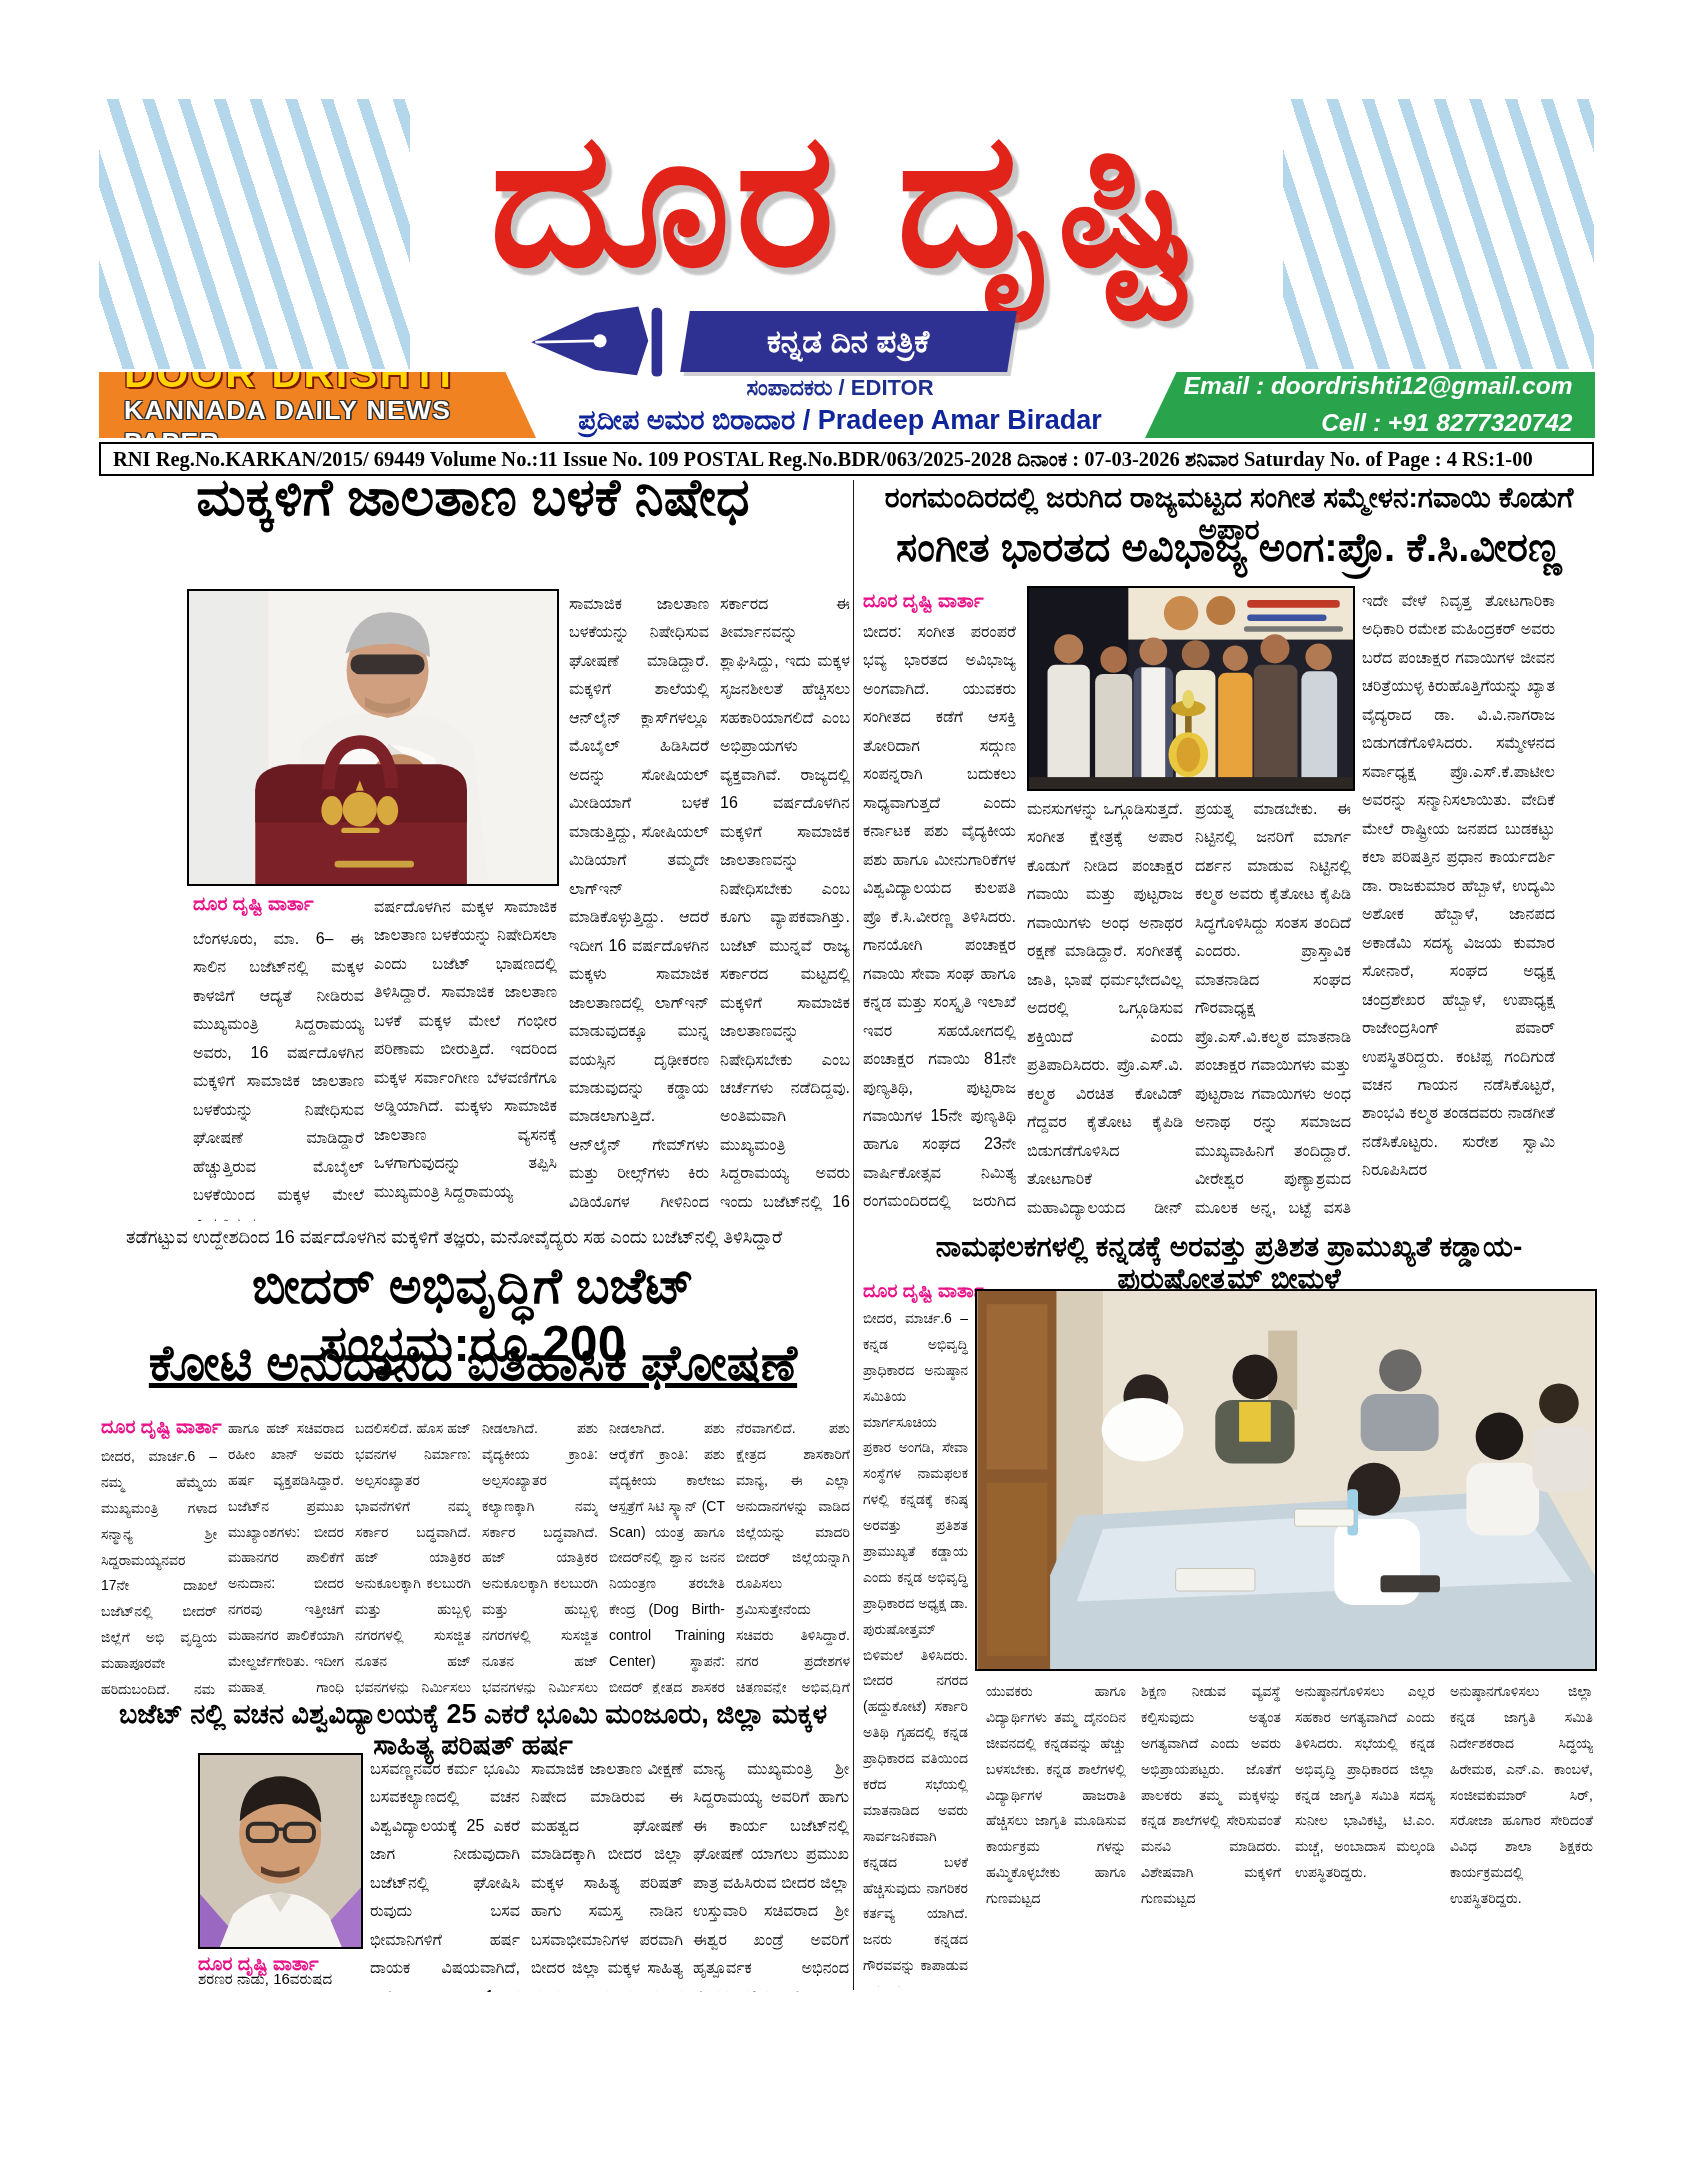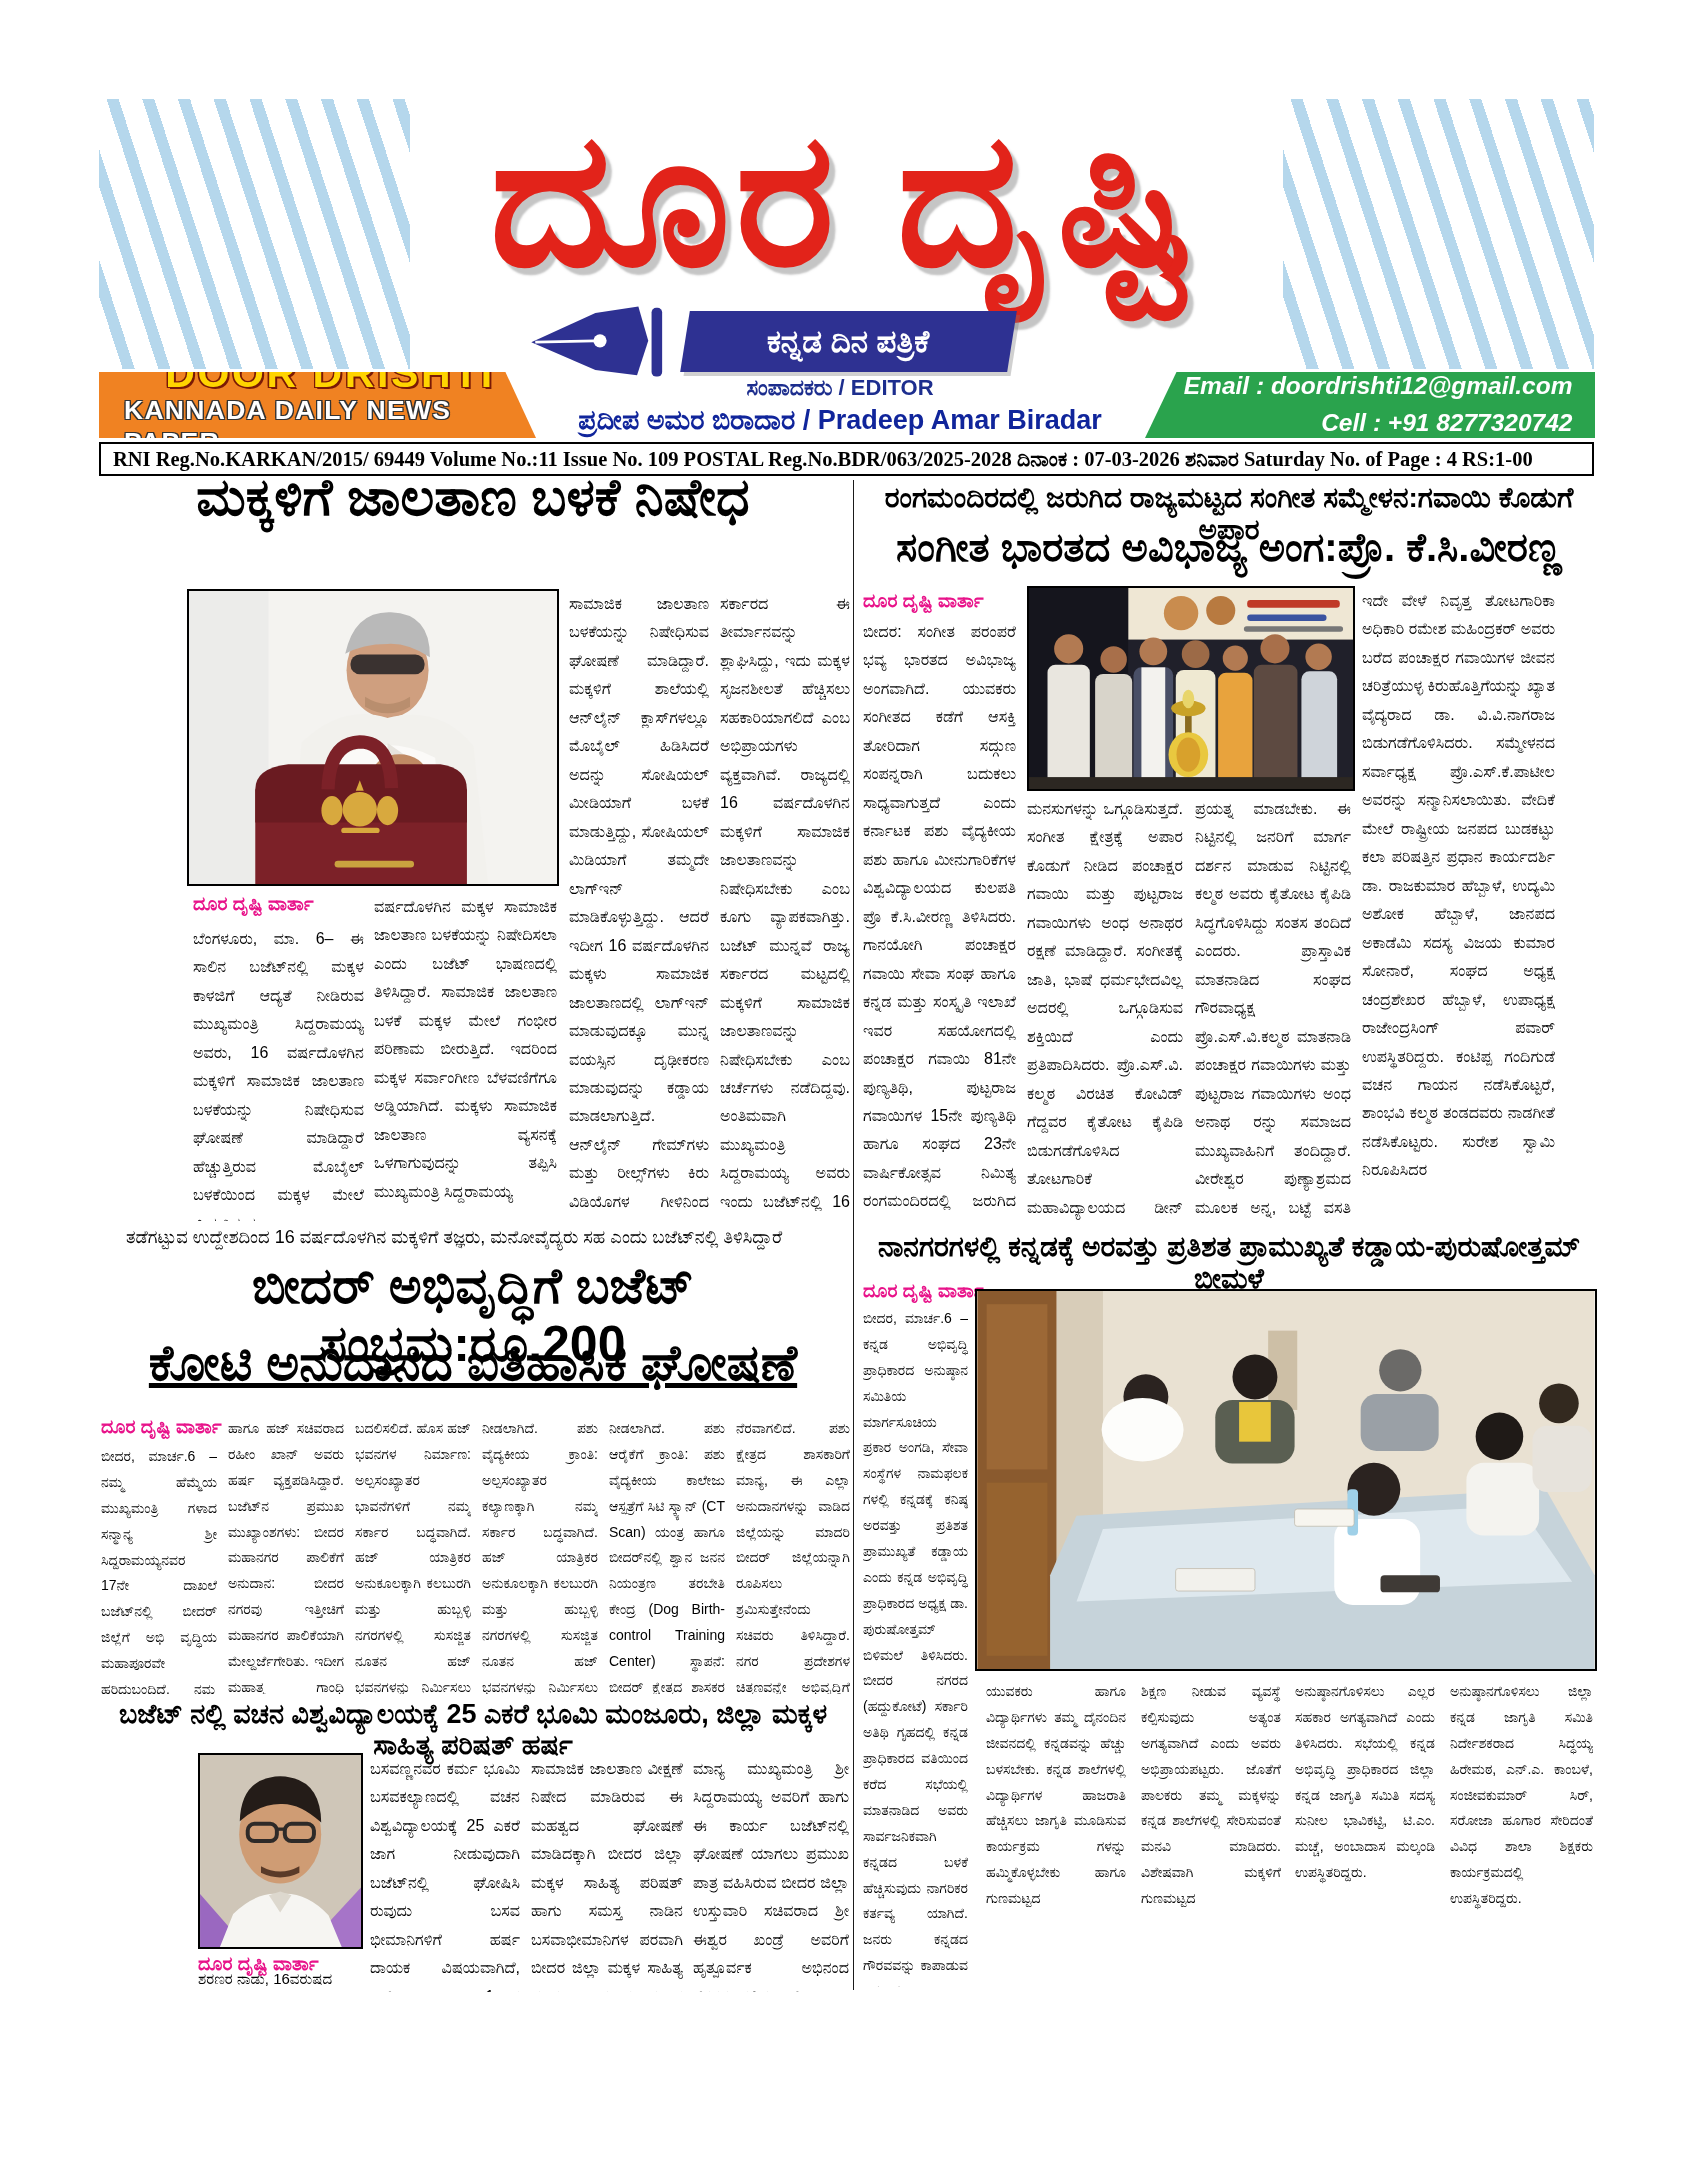--- a/index.html
+++ b/index.html
@@ -49,21 +49,21 @@
     <polygon points="8,62 105,18 170,8 185,60 168,112 105,104" fill="#2e3192"></polygon>
     <circle cx="112" cy="60" r="10" fill="#ffffff"></circle>
     <line x1="14" y1="62" x2="104" y2="60" stroke="#ffffff" stroke-width="4"></line>
     <rect x="190" y="10" width="16" height="104" rx="7" fill="#2e3192"></rect>
   </svg>
 
   <div class="abs banner" style="left:685px;top:311px;width:327px;height:61px;">
     <span>ಕನ್ನಡ ದಿನ ಪತ್ರಿಕೆ</span>
   </div>
 
-  <div class="abs strip-orange" style="left:99px;top:372px;width:437px;height:66px;align-items:center;">
+  <div class="abs strip-orange" style="left:99px;top:372px;width:437px;height:66px;">
     <div class="doordrishti">DOOR DRISHTI</div>
     <div class="kdnp">KANNADA DAILY NEWS PAPER</div>
   </div>
   <div class="abs" style="left:549px;top:372px;width:582px;height:66px;display:flex;flex-direction:column;justify-content:center;">
     <div class="ed1">ಸಂಪಾದಕರು / EDITOR</div>
     <div class="ed2">ಪ್ರದೀಪ ಅಮರ ಬಿರಾದಾರ / Pradeep Amar Biradar</div>
   </div>
   <div class="abs strip-green" style="left:1145px;top:372px;width:450px;height:66px;font-style:italic;">
     <div class="contact">Email : doordrishti12@gmail.com</div>
     <div class="contact">Cell : +91 8277320742</div>
@@ -165,21 +165,21 @@
 
   <div class="abs byline" style="left:101px;top:1416px;width:159px;height:24px;">ದೂರ ದೃಷ್ಟಿ ವಾರ್ತಾ</div>
 
   <div class="abs col narrow" style="left:101px;top:1444px;width:116px;height:250px;">ಬೀದರ, ಮಾರ್ಚ.6 – ನಮ್ಮ ಹೆಮ್ಮೆಯ ಮುಖ್ಯಮಂತ್ರಿ ಗಳಾದ ಸನ್ಮಾನ್ಯ ಶ್ರೀ ಸಿದ್ದರಾಮಯ್ಯನವರ 17ನೇ ದಾಖಲೆ ಬಜೆಟ್‌ನಲ್ಲಿ ಬೀದರ್ ಜಿಲ್ಲೆಗೆ ಅಭಿ ವೃದ್ಧಿಯ ಮಹಾಪೂರವೇ ಹರಿದುಬಂದಿದೆ. ನಮ್ಮ ಭಾಗದ ಜನರ ಬಹುದಿನಗಳ ಬೇಡಿಕೆಗಳಿಗೆ ಸ್ಪಂದಿಸಿದ ಮುಖ್ಯಮಂತ್ರಿಗಳಾದ ಶ್ರೀ ಸಿದ್ದರಾಮಯ್ಯ ಅವರಿಗೆ ಹಾಗೂ ಉಪ ಮುಖ್ಯಮಂತ್ರಿ ಗಳಾದ ಶ್ರೀ ಡಿ.ಕೆ. ಶಿವಕುಮಾರ ಅವರಿಗೆ ನಾನು ಕೋಟಿ ಕೋಟಿ ಧನ್ಯವಾದಗಳನ್ನು ಅರ್ಪಿ ಸುತ್ತೇನೆಂದು ಪೌರಾಡಳಿತ</div>
   <div class="abs col narrow" style="left:228px;top:1416px;width:116px;height:278px;">ಹಾಗೂ ಹಜ್ ಸಚಿವರಾದ ರಹೀಂ ಖಾನ್ ಅವರು ಹರ್ಷ ವ್ಯಕ್ತಪಡಿಸಿದ್ದಾರೆ. ಬಜೆಟ್‌ನ ಪ್ರಮುಖ ಮುಖ್ಯಾಂಶಗಳು: ಬೀದರ ಮಹಾನಗರ ಪಾಲಿಕೆಗೆ ಅನುದಾನ: ಬೀದರ ನಗರವು ಇತ್ತೀಚಿಗೆ ಮಹಾನಗರ ಪಾಲಿಕೆಯಾಗಿ ಮೇಲ್ದರ್ಜೆಗೇರಿತು. ಇದೀಗ ಮಹಾತ್ಮ ಗಾಂಧಿ ನಗರೋತ್ಥಾನ ಯೋಜನೆ 2.0 ಅಡಿಯಲ್ಲಿ ನಗರದ ಅಭಿವೃದ್ಧಿಗಾಗಿ ರೂ.200 ಕೋಟಿ ವಿಶೇಷ ಅನುದಾನ ಬಿಡುಗಡೆ ಮಾಡಲಾಗಿದೆ. ಇದು ನಮ್ಮ ನಗರದ ಚಿತ್ರಣವನ್ನೇ</div>
   <div class="abs col narrow" style="left:355px;top:1416px;width:116px;height:278px;">ಬದಲಿಸಲಿದೆ. ಹೊಸ ಹಜ್ ಭವನಗಳ ನಿರ್ಮಾಣ: ಅಲ್ಪಸಂಖ್ಯಾತರ ಭಾವನೆಗಳಿಗೆ ನಮ್ಮ ಸರ್ಕಾರ ಬದ್ಧವಾಗಿದೆ. ಹಜ್ ಯಾತ್ರಿಕರ ಅನುಕೂಲಕ್ಕಾಗಿ ಕಲಬುರಗಿ ಮತ್ತು ಹುಬ್ಬಳ್ಳಿ ನಗರಗಳಲ್ಲಿ ಸುಸಜ್ಜಿತ ನೂತನ ಹಜ್ ಭವನಗಳನ್ನು ನಿರ್ಮಿಸಲು ಬಜೆಟ್‌ನಲ್ಲಿ ಅನುಮೋದನೆ ನೀಡಲಾಗಿದೆ ಎಂದರು. ನಗರೋತ್ಥಾನ ಯೋಜನೆ ಹಂತ–4: ಮುಖ್ಯಮಂತ್ರಿಗಳ ಅಮೃತ್ ನಗರೋತ್ಥಾನ ಯೋಜನೆಗೆ ಚಾಲನೆ ನೀಡಿರುವುದರಿಂದ ನಗರ ಪ್ರದೇಶಗಳ ಅಭಿವೃದ್ಧಿಗೆ ಒತ್ತು</div>
   <div class="abs col narrow" style="left:482px;top:1416px;width:116px;height:278px;">ನೀಡಲಾಗಿದೆ. ಪಶು ವೈದ್ಯಕೀಯ ಕ್ರಾಂತಿ: ಅಲ್ಪಸಂಖ್ಯಾತರ ಕಲ್ಯಾಣಕ್ಕಾಗಿ ನಮ್ಮ ಸರ್ಕಾರ ಬದ್ಧವಾಗಿದೆ. ಹಜ್ ಯಾತ್ರಿಕರ ಅನುಕೂಲಕ್ಕಾಗಿ ಕಲಬುರಗಿ ಮತ್ತು ಹುಬ್ಬಳ್ಳಿ ನಗರಗಳಲ್ಲಿ ಸುಸಜ್ಜಿತ ನೂತನ ಹಜ್ ಭವನಗಳನ್ನು ನಿರ್ಮಿಸಲು ಬಜೆಟ್‌ನಲ್ಲಿ ಅನುಮೋದನೆ ನೀಡಲಾಗಿದೆ. ನಿರ್ಮಿಸಲು ಬಜೆಟ್‌ನಲ್ಲಿ ಚಾಲನೆ ಎಂದು ನಗರ ಪ್ರದೇಶಗಳ ಅಭಿವೃದ್ಧಿಗೆ ಒತ್ತು ತಿಳಿಸಿದ್ದಾರೆ.</div>
   <div class="abs col narrow" style="left:609px;top:1416px;width:116px;height:278px;">ನೀಡಲಾಗಿದೆ. ಪಶು ಆರೈಕೆಗೆ ಕ್ರಾಂತಿ: ಪಶು ವೈದ್ಯಕೀಯ ಕಾಲೇಜು ಆಸ್ಪತ್ರೆಗೆ ಸಿಟಿ ಸ್ಕ್ಯಾನ್ (CT Scan) ಯಂತ್ರ ಹಾಗೂ ಬೀದರ್‌ನಲ್ಲಿ ಶ್ವಾನ ಜನನ ನಿಯಂತ್ರಣ ತರಬೇತಿ ಕೇಂದ್ರ (Dog Birth-control Training Center) ಸ್ಥಾಪನೆ: ಬೀದರ್ ಕ್ಷೇತ್ರದ ಶಾಸಕರ ಮನವಿಯಂತೆ ಈ ಎಲ್ಲಾ ಯೋಜನೆಗಳನ್ನು ಜಾರಿಗೆ ತರಲು ಕ್ರಮ ಕೈಗೊಳ್ಳಲಾಗುವುದು ಎಂದು ಸಚಿವರು ತಿಳಿಸಿದರು.</div>
   <div class="abs col narrow" style="left:736px;top:1416px;width:114px;height:278px;">ನೆರವಾಗಲಿದೆ. ಪಶು ಕ್ಷೇತ್ರದ ಶಾಸಕಾರಿಗೆ ಮಾನ್ಯ, ಈ ಎಲ್ಲಾ ಅನುದಾನಗಳನ್ನು ವಾಡಿದ ಜಿಲ್ಲೆಯನ್ನು ಮಾದರಿ ಬೀದರ್ ಜಿಲ್ಲೆಯನ್ನಾಗಿ ರೂಪಿಸಲು ಶ್ರಮಿಸುತ್ತೇನೆಂದು ಸಚಿವರು ತಿಳಿಸಿದ್ದಾರೆ. ನಗರ ಪ್ರದೇಶಗಳ ಚಿತ್ರಣವನ್ನೇ ಅಭಿವೃದ್ಧಿಗೆ ಒತ್ತು ತಿಳಿಸಿದ್ದಾರೆ.</div>
 
-  <div class="abs hl" style="left:863px;top:1231px;width:732px;height:42px;font-size:28px;">ನಾನಗರಗಳಲ್ಲಿ ಕನ್ನಡಕ್ಕೆ ಅರವತ್ತು ಪ್ರತಿಶತ ಪ್ರಾಮುಖ್ಯತೆ ಕಡ್ಡಾಯ-ಪುರುಷೋತ್ತಮ್ ಬೀಮಳೆ</div>
+  <div class="abs hl" style="left:863px;top:1231px;width:732px;height:42px;font-size:28px;">ನಾಮಫಲಕಗಳಲ್ಲಿ ಕನ್ನಡಕ್ಕೆ ಅರವತ್ತು ಪ್ರತಿಶತ ಪ್ರಾಮುಖ್ಯತೆ ಕಡ್ಡಾಯ-ಪುರುಷೋತ್ತಮ್ ಬೀಮಳೆ</div>
 
   <div class="abs byline" style="left:863px;top:1280px;width:159px;height:22.5px;">ದೂರ ದೃಷ್ಟಿ ವಾರ್ತಾ</div>
   <div class="abs col narrow" style="left:863px;top:1306px;width:105px;height:681px;">ಬೀದರ, ಮಾರ್ಚ.6 – ಕನ್ನಡ ಅಭಿವೃದ್ಧಿ ಪ್ರಾಧಿಕಾರದ ಅನುಷ್ಠಾನ ಸಮಿತಿಯ ಮಾರ್ಗಸೂಚಿಯ ಪ್ರಕಾರ ಅಂಗಡಿ, ಸೇವಾ ಸಂಸ್ಥೆಗಳ ನಾಮಫಲಕ ಗಳಲ್ಲಿ ಕನ್ನಡಕ್ಕೆ ಕನಿಷ್ಠ ಅರವತ್ತು ಪ್ರತಿಶತ ಪ್ರಾಮುಖ್ಯತೆ ಕಡ್ಡಾಯ ಎಂದು ಕನ್ನಡ ಅಭಿವೃದ್ಧಿ ಪ್ರಾಧಿಕಾರದ ಅಧ್ಯಕ್ಷ ಡಾ. ಪುರುಷೋತ್ತಮ್ ಬಿಳಿಮಲೆ ತಿಳಿಸಿದರು. ಬೀದರ ನಗರದ (ಹದ್ದುಕೋಟೆ) ಸರ್ಕಾರಿ ಅತಿಥಿ ಗೃಹದಲ್ಲಿ ಕನ್ನಡ ಪ್ರಾಧಿಕಾರದ ವತಿಯಿಂದ ಕರೆದ ಸಭೆಯಲ್ಲಿ ಮಾತನಾಡಿದ ಅವರು ಸಾರ್ವಜನಿಕವಾಗಿ ಕನ್ನಡದ ಬಳಕೆ ಹೆಚ್ಚಿಸುವುದು ನಾಗರಿಕರ ಕರ್ತವ್ಯ ಯಾಗಿದೆ. ಜನರು ಕನ್ನಡದ ಗೌರವವನ್ನು ಕಾಪಾಡುವ ದಿಸೆಯಲ್ಲಿ ಶ್ರಮಿಸ ಬೇಕು.</div>
 
   <div class="abs photo-frame" style="left:975px;top:1289px;width:618px;height:378px;">
     <svg width="618" height="378" viewBox="0 0 934 572">
       <rect width="934" height="572" fill="#e9e1d2"></rect>
       <rect x="0" y="0" width="120" height="572" fill="#8a5a2e"></rect>
       <rect x="14" y="20" width="92" height="250" fill="#9c6836"></rect>
       <rect x="14" y="290" width="92" height="262" fill="#96632f"></rect>

